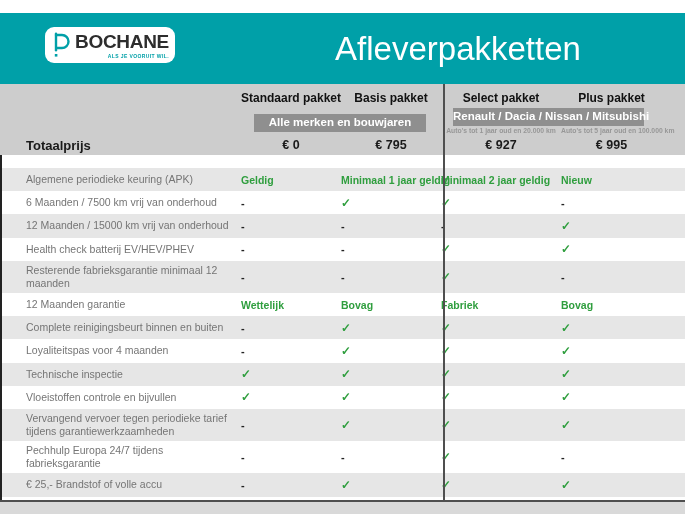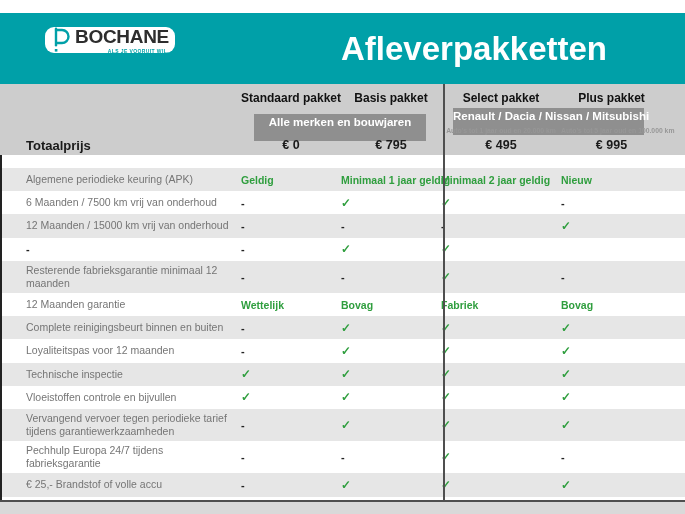--- a/index.html
+++ b/index.html
@@ -1,39 +1,39 @@
 <!DOCTYPE html>
 <html><head>
 <meta charset="utf-8">
 <style>
   html,body{margin:0;padding:0;}
   #stage{position:relative;width:685px;height:514px;background:#ffffff;
          font-family:"Liberation Sans",sans-serif;overflow:hidden;}
 
   
   .teal-band{position:absolute;top:13px;left:0;width:685px;height:71px;background:#00a0a8;}
-  .logo-box{position:absolute;left:45px;top:14px;width:130px;height:26px;background:#fff;
+  .logo-box{position:absolute;left:45px;top:14px;width:130px;height:36px;background:#fff;
             border-radius:9px;display:flex;align-items:center;justify-content:center;gap:4px;}
   .logo-text{display:flex;flex-direction:column;}
   .logo-name{font-size:19px;font-weight:bold;color:#2d2d2d;line-height:1;letter-spacing:-0.3px;}
   .logo-tag{font-size:5px;font-weight:bold;color:#00a0a8;align-self:flex-end;margin-top:2px;letter-spacing:0.4px;}
-  .page-title{position:absolute;left:474px;top:36px;transform:translate(-50%,-50%);
-              font-size:33px;font-weight:bold;color:#ffffff;white-space:nowrap;}
+  .page-title{position:absolute;left:458px;top:36px;transform:translate(-50%,-50%);
+              font-size:33px;font-weight:normal;color:#ffffff;white-space:nowrap;}
 
   
   .grid{display:grid;grid-template-columns:215px 100px 100px 120px 101px;
         padding-left:26px;padding-right:19px;align-items:center;}
 
   
   .head-band{position:absolute;top:84px;left:0;width:685px;height:71px;background:#cdcdcd;}
   .hdr-row{height:20px;padding-top:4px;}
   .col-h{text-align:center;font-weight:bold;font-size:12px;color:#111;white-space:nowrap;}
   .badge-row{height:17px;}
   .badge{background:#8f8f8f;color:#fff;font-weight:bold;font-size:11.5px;text-align:center;
-         height:27px;line-height:17px;white-space:nowrap;}
+         height:18px;line-height:17px;white-space:nowrap;}
   .badge-left{grid-column:2 / span 2;margin:0 15px 0 13px;}
   .badge-right{grid-column:4 / span 2;margin:0 18px 12px 12px;}
   .sub-row{height:10px;}
   .sub{text-align:center;font-size:6.8px;font-weight:bold;color:#979797;white-space:nowrap;}
   .sub-select{grid-column:4;} .sub-plus{grid-column:5;}
   .total-row{height:20px;}
   .total-label{font-size:13px;font-weight:bold;color:#1a1a1a;}
   .price{text-align:center;font-weight:bold;font-size:12.5px;color:#1a1a1a;}
 
   
@@ -85,21 +85,21 @@
       <div class="badge badge-right">Renault / Dacia / Nissan / Mitsubishi</div>
     </div>
     <div class="grid sub-row">
       <div class="sub sub-select">Auto's tot 1 jaar oud en 20.000 km</div>
       <div class="sub sub-plus">Auto's tot 5 jaar oud en 100.000 km</div>
     </div>
     <div class="grid total-row">
       <div class="total-label">Totaalprijs</div>
       <div class="price">€ 0</div>
       <div class="price">€ 795</div>
-      <div class="price">€ 495</div>
+      <div class="price">€ 927</div>
       <div class="price">€ 995</div>
     </div>
   </div>
 
   <div class="rows-wrap">
     <div class="grid frow odd">
       <div class="flabel">Algemene periodieke keuring (APK)</div>
     <div class="val word">Geldig</div>
         <div class="val word">Minimaal 1 jaar geldig</div>
         <div class="val word">Minimaal 2 jaar geldig</div>
@@ -116,20 +116,21 @@
 
     <div class="grid frow odd">
       <div class="flabel">12 Maanden / 15000 km vrij van onderhoud</div>
     <div class="val dash">-</div>
         <div class="val dash">-</div>
         <div class="val dash">-</div>
         <div class="val check">✓</div>
       </div>
 
     <div class="grid frow">
+      <div class="flabel">Health check batterij EV/HEV/PHEV</div>
     <div class="val dash">-</div>
         <div class="val dash">-</div>
         <div class="val check">✓</div>
         <div class="val check">✓</div>
       </div>
 
     <div class="grid frow odd">
       <div class="flabel">Resterende fabrieksgarantie minimaal 12 maanden</div>
     <div class="val dash">-</div>
         <div class="val dash">-</div>
@@ -147,21 +148,21 @@
 
     <div class="grid frow odd">
       <div class="flabel">Complete reinigingsbeurt binnen en buiten</div>
     <div class="val dash">-</div>
         <div class="val check">✓</div>
         <div class="val check">✓</div>
         <div class="val check">✓</div>
       </div>
 
     <div class="grid frow">
-      <div class="flabel">Loyaliteitspas voor 12 maanden</div>
+      <div class="flabel">Loyaliteitspas voor 4 maanden</div>
     <div class="val dash">-</div>
         <div class="val check">✓</div>
         <div class="val check">✓</div>
         <div class="val check">✓</div>
       </div>
 
     <div class="grid frow odd">
       <div class="flabel">Technische inspectie</div>
     <div class="val check">✓</div>
         <div class="val check">✓</div>

